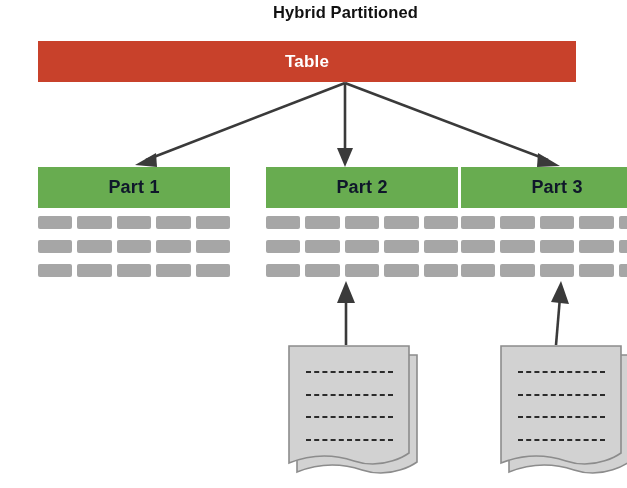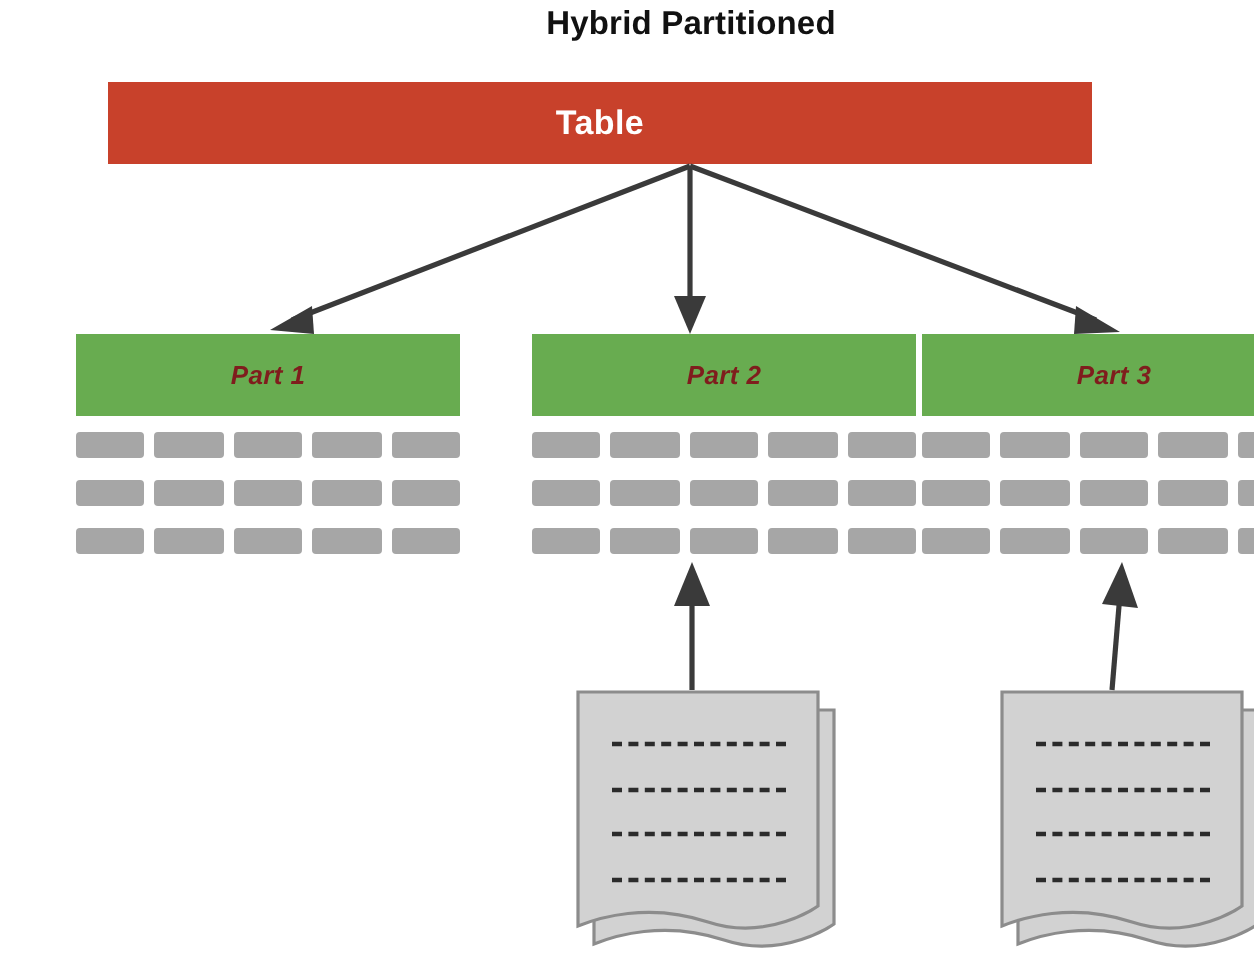--- a/index.html
+++ b/index.html
@@ -28,23 +28,23 @@
     text-align: center;
     font-size: 16.5px;
     font-weight: bold;
     color: #111111;
     letter-spacing: 0.1px;
   }
 
   
   #table-box {
     position: absolute;
-    left: 22px;
+    left: 6px;
     top: 41px;
-    width: 492px;
+    width: 538px;
     height: 41px;
     background: #C8412B;
     display: flex;
     align-items: center;
     justify-content: center;
   }
   #table-box .box-label {
     color: #ffffff;
     font-size: 17px;
     font-weight: bold;
@@ -64,25 +64,24 @@
   .part-header {
     width: 100%;
     height: 41px;
     background: #68AC50;
     display: flex;
     align-items: center;
     justify-content: center;
     box-sizing: border-box;
   }
   .part-header .box-label {
-    color: #7f1d1d;
-    font-size: 13px;
+    color: #0f172a;
+    font-size: 18px;
     font-weight: bold;
     letter-spacing: 0.2px;
-    font-style: italic;
   }
 
   .block-grid {
     margin-top: 8px;
     display: grid;
     grid-template-columns: repeat(5, 1fr);
     grid-auto-rows: 13px;
     column-gap: 5px;
     row-gap: 11px;
   }

